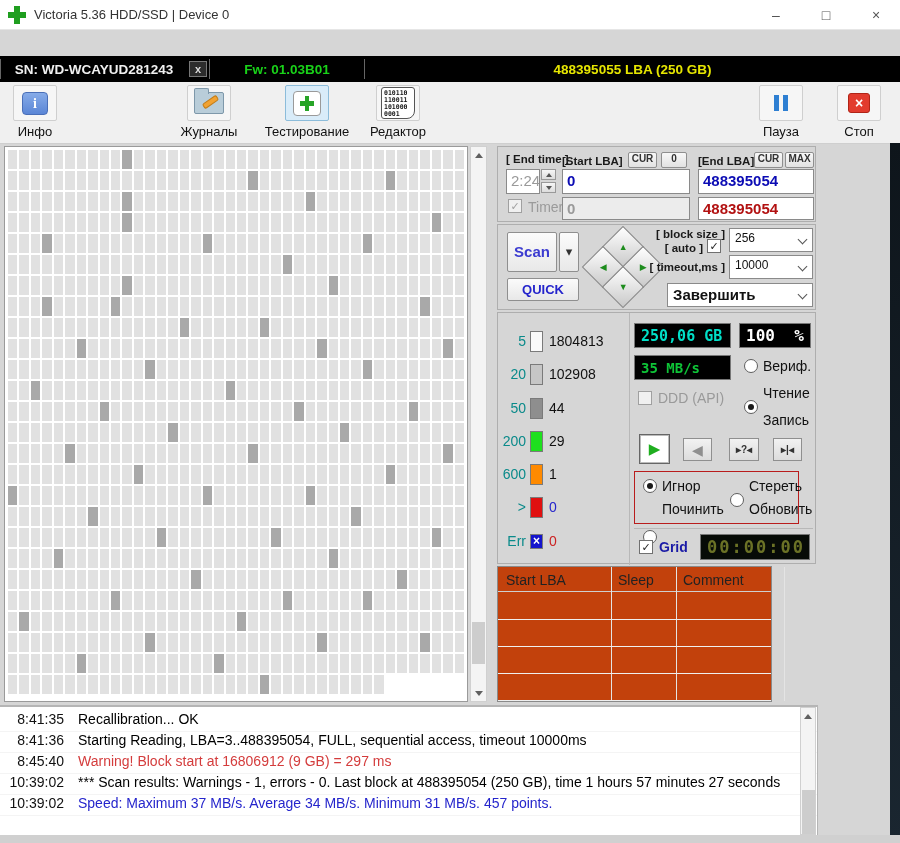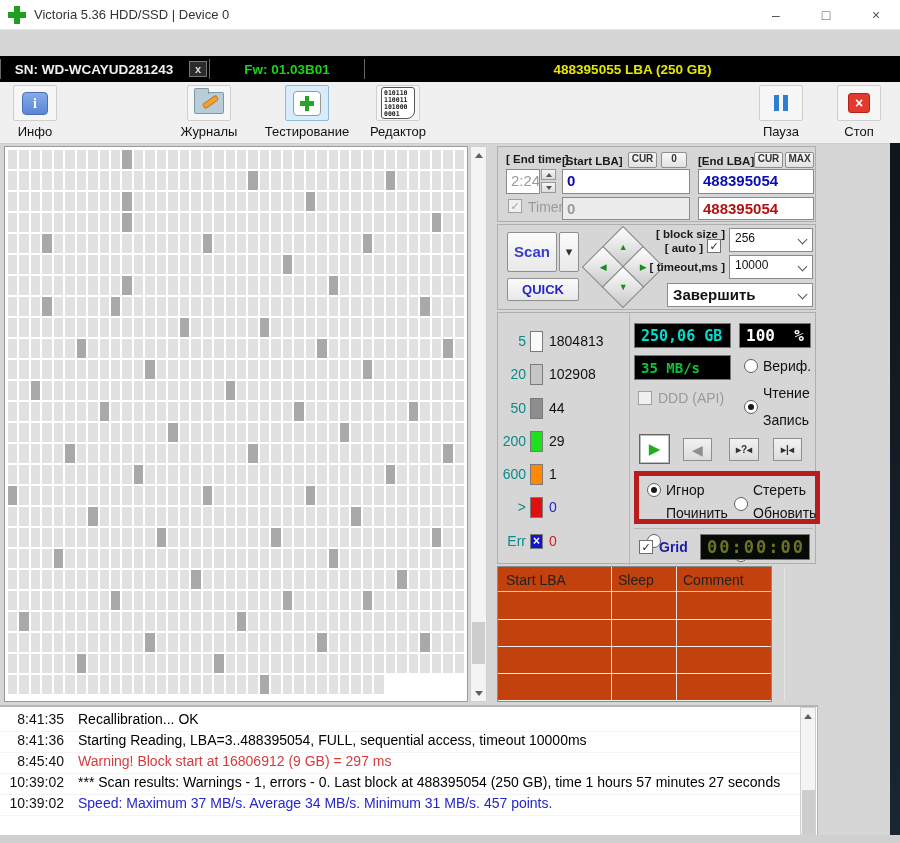--- a/index.html
+++ b/index.html
@@ -1351,21 +1351,21 @@
     <div class="transport" style="left:185px;top:125px;width:29px;height:23px;">
         <span style="color:#8f8f8f;font-size:14px;">◀</span>
       </div>
     <div class="transport" style="left:231px;top:125px;width:30px;height:23px;">
         <span style="font-size:10px;font-weight:bold;color:#333;">▸?◂</span>
       </div>
     <div class="transport" style="left:275px;top:125px;width:29px;height:23px;">
         <span style="font-size:10px;font-weight:bold;color:#333;">▸|◂</span>
       </div>
 
-    <div class="abs" style="left:136px;top:158px;width:186px;height:53px;border:5px solid #b91c1c;">
+    <div class="abs" style="left:136px;top:158px;width:165px;height:53px;border:1px solid #b91c1c;">
       <div class="radio sel abs" style="left:8px;top:7px;"></div>
       <div class="rlabel abs" style="left:27px;top:6px;">Игнор</div>
       <div class="radio abs" style="left:95px;top:7px;"></div>
       <div class="rlabel abs" style="left:114px;top:6px;">Стереть</div>
       <div class="radio abs" style="left:8px;top:30px;"></div>
       <div class="rlabel abs" style="left:27px;top:29px;">Починить</div>
       <div class="radio abs" style="left:95px;top:30px;"></div>
       <div class="rlabel abs" style="left:114px;top:29px;">Обновить</div>
     </div>
 

